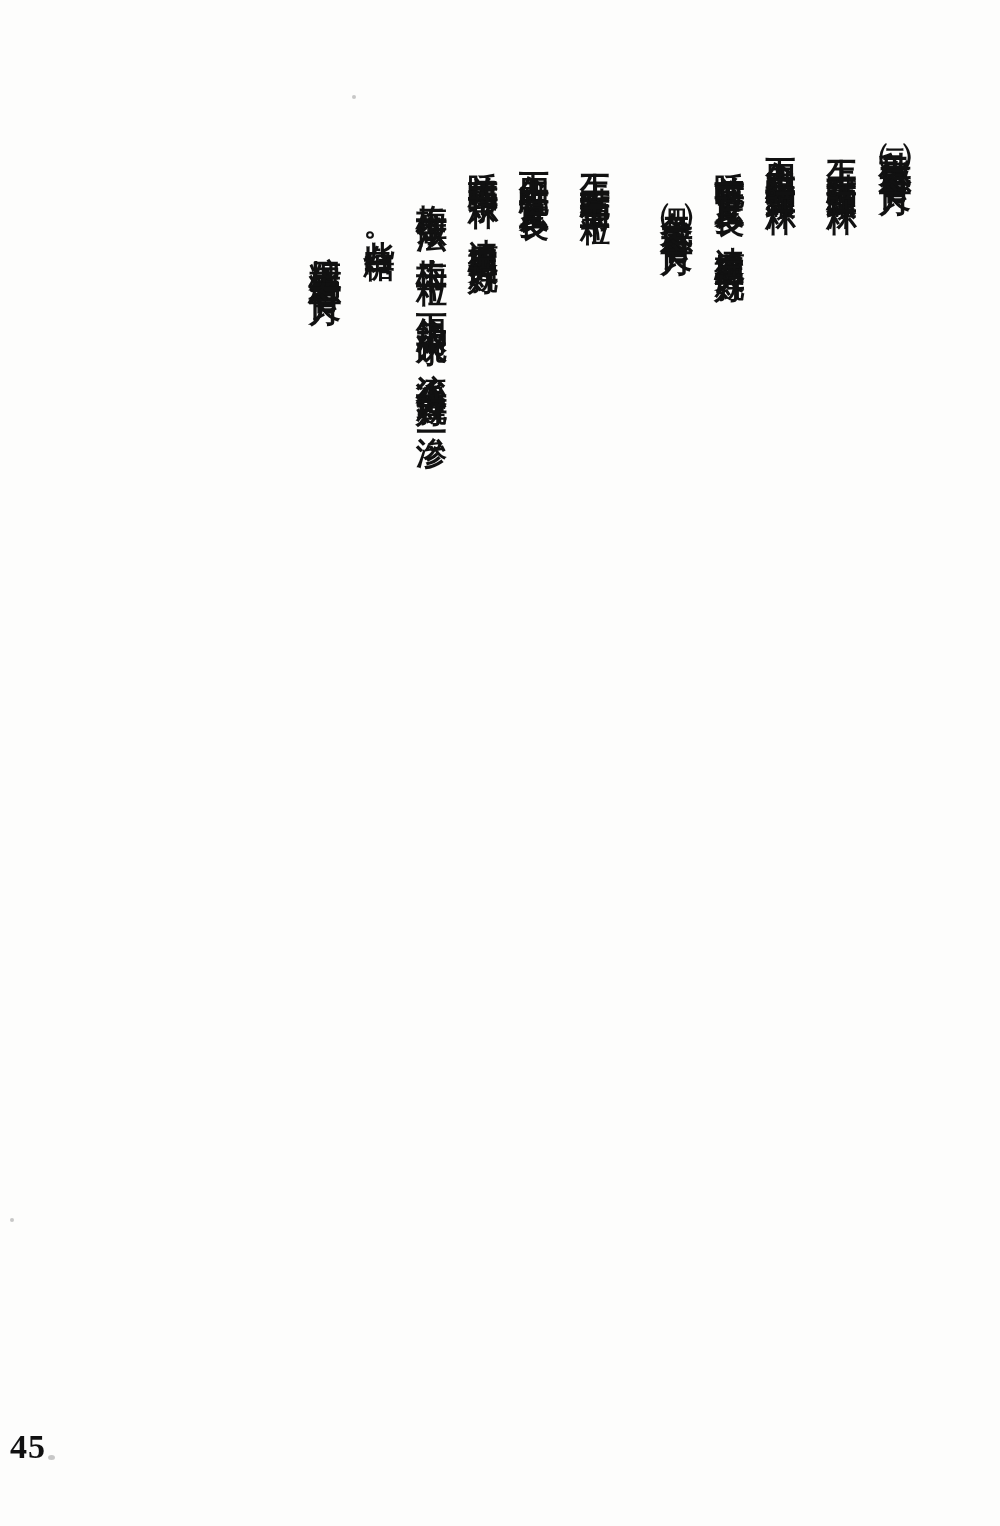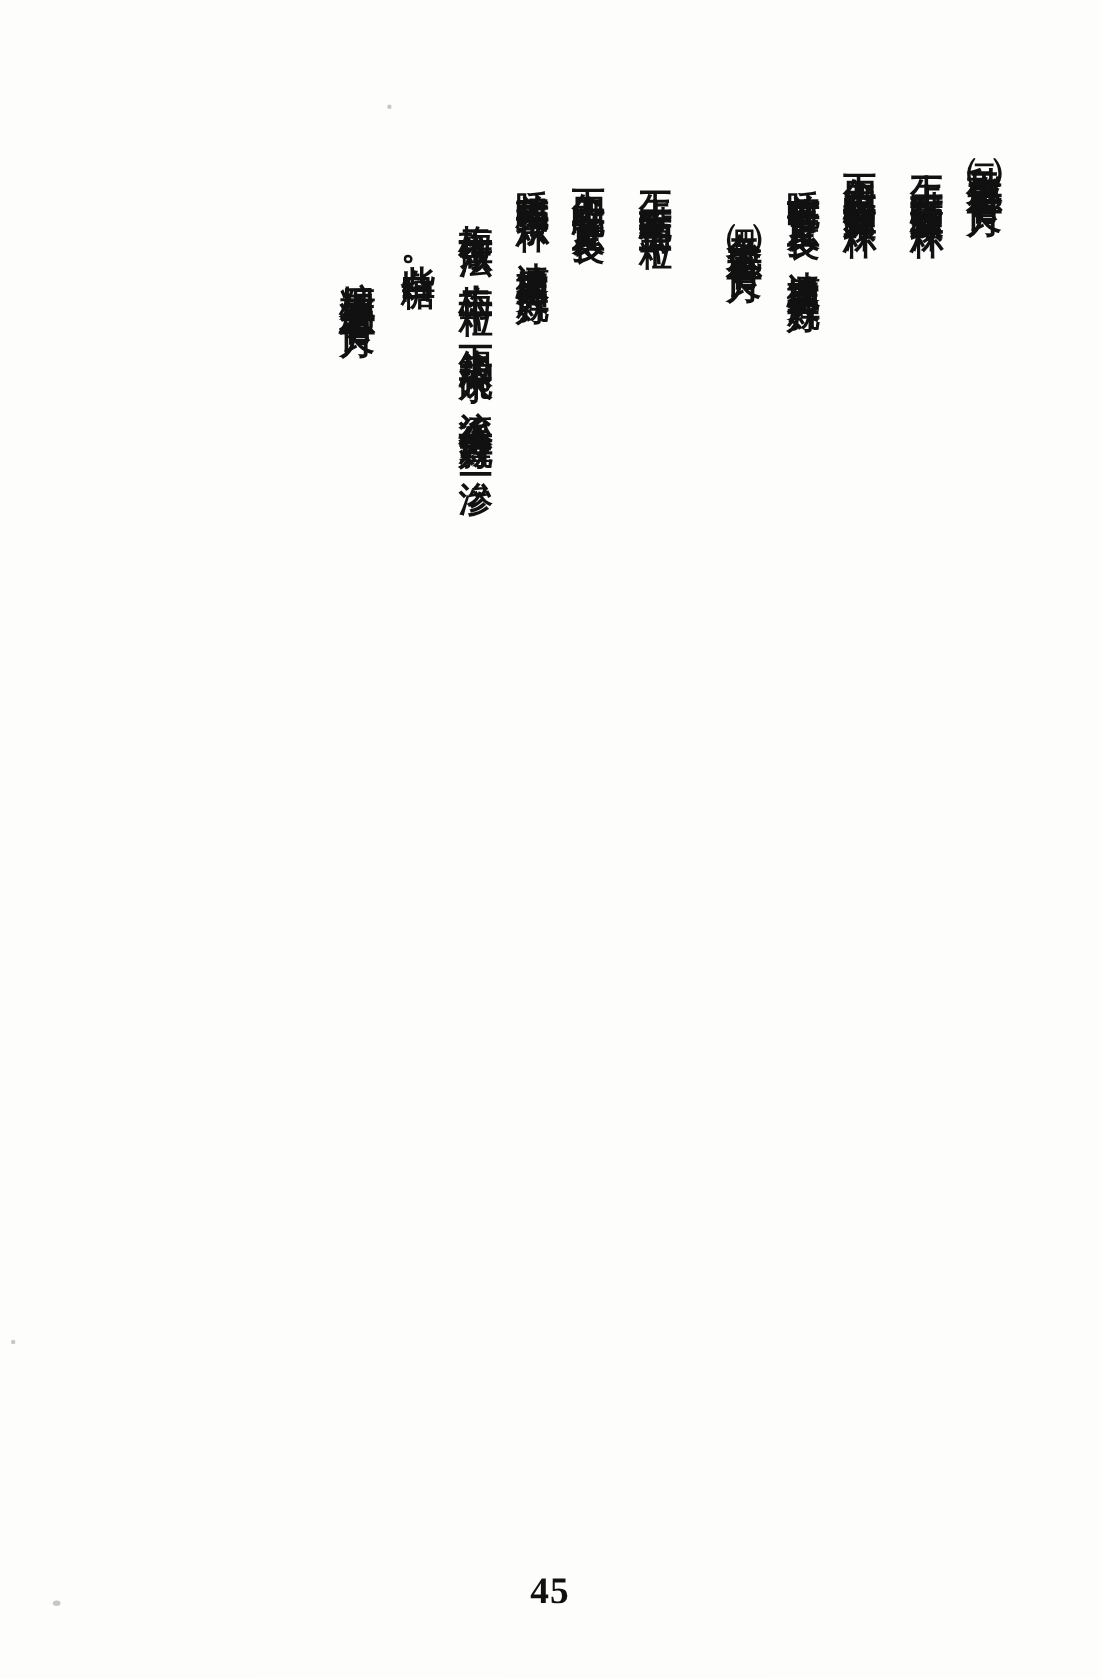--- a/index.html
+++ b/index.html
@@ -71,25 +71,25 @@
 
   .gap-sm { margin-left: 16px; }
   .gap-md { margin-left: 34px; }
   .gap-lg { margin-left: 56px; }
 
   #page-number {
     position: absolute;
     bottom: 60px;
     left: 0;
     right: 0;
-    text-align: center;
     font-size: 34px;
     font-weight: 700;
     font-family: "Liberation Serif", serif;
     letter-spacing: 1px;
+    padding-left: 10px;
   }
 
   .speck {
     position: absolute;
     background: #9a9a9a;
     border-radius: 50%;
     opacity: .55;
   }
 </style>
 </head>

